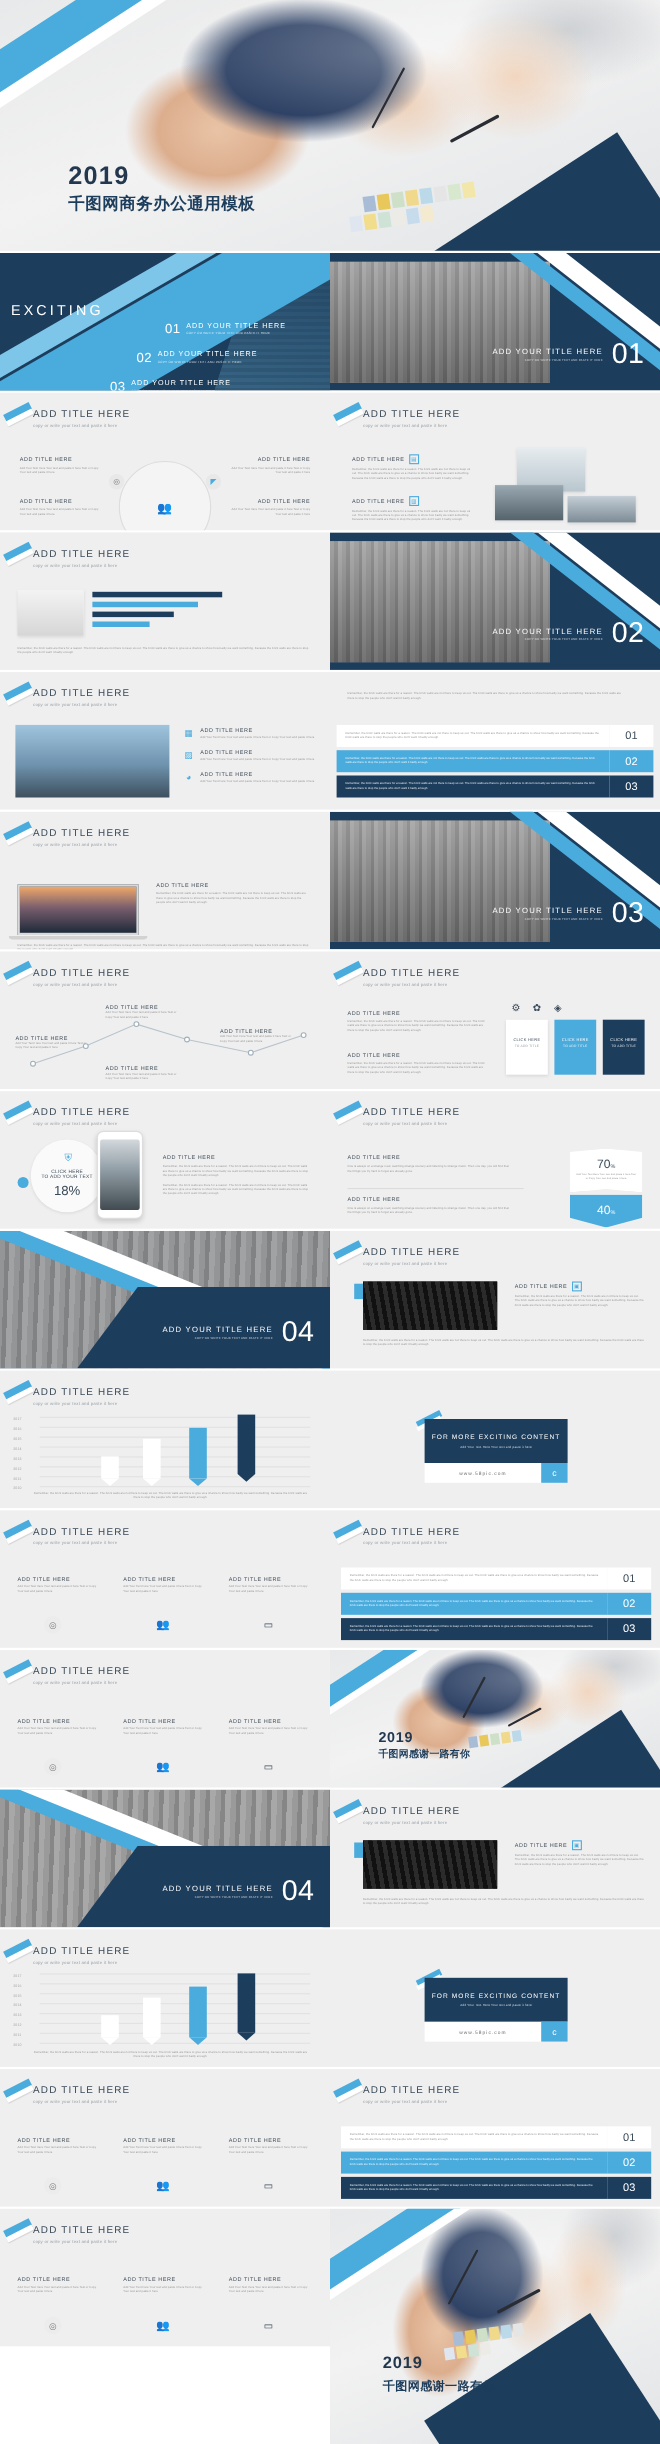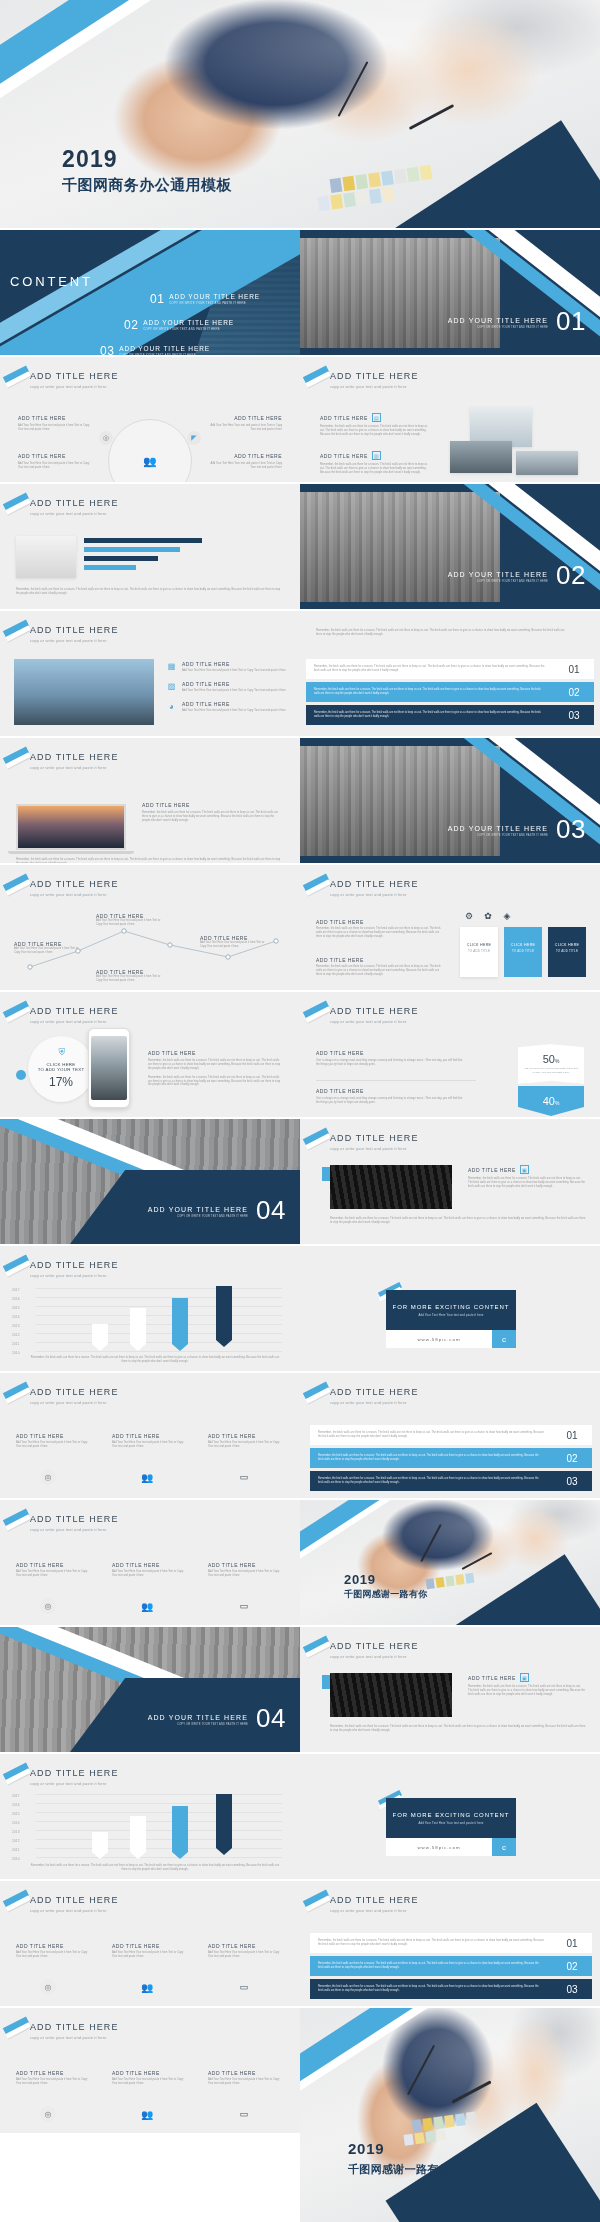--- a/index.html
+++ b/index.html
@@ -188,21 +188,21 @@
 
     <div style="position:absolute;left:62px;top:146px;font-size:23px;letter-spacing:.05em;color:#23384f;font-weight:700;">2019</div>
     <div style="position:absolute;left:62px;top:176px;font-size:15px;letter-spacing:.03em;color:#1d3d5c;font-weight:700;">千图网商务办公通用模板</div>
   </div>
 
   <div class="slide w-half col-l" style="top:230px;height:125px;">
     <div class="contents-bg"></div>
     <div class="contents-photo"></div>
     <div class="contents-band1"></div>
     <div class="contents-band2"></div>
-    <div class="contents-title t-cond">CONTENT</div>
+    <div class="contents-title t-cond">EXCITING</div>
 
     <div class="c-item" style="left:150px;top:62px;">
       <span class="c-num">01</span>
       <span class="c-txt">
         <span class="h" style="display:block">ADD YOUR TITLE HERE</span>
         <span class="s" style="display:block">COPY OR WRITE YOUR TEXT AND PASTE IT HERE</span>
       </span>
     </div>
     <div class="c-item" style="left:124px;top:88px;">
       <span class="c-num">02</span>
@@ -495,21 +495,21 @@
     <div class="sl-head">
       <div class="ttl">ADD TITLE HERE</div>
       <div class="sub">copy or write your text and paste it here</div>
     </div>
     <div class="circ" style="position:absolute;left:28px;top:44px;width:66px;height:66px;background:#fafafa;box-shadow:0 1px 3px rgba(0,0,0,.09);"></div>
     <div class="circ" style="position:absolute;left:16px;top:78px;width:10px;height:10px;background:#4aabdd;"></div>
     <div class="ico" style="position:absolute;left:56px;top:54px;width:12px;height:12px;color:#4aabdd;font-size:9px;">⛨</div>
     <div style="position:absolute;left:30px;top:70px;width:62px;text-align:center;">
       <div style="font-size:4.4px;color:#3a4a58;letter-spacing:.06em;">CLICK HERE</div>
       <div style="font-size:4.4px;color:#3a4a58;letter-spacing:.06em;">TO ADD YOUR TEXT</div>
-      <div style="font-size:12px;color:#3a4a58;margin-top:3px;font-weight:300;">17%</div>
+      <div style="font-size:12px;color:#3a4a58;margin-top:3px;font-weight:300;">18%</div>
     </div>
     <div class="phone" style="position:absolute;left:88px;top:36px;">
         <i class="scr"></i>
       </div>
     <div style="position:absolute;left:148px;top:58px;width:134px;">
       <div class="mini-ttl">ADD TITLE HERE</div>
       <div class="tiny" style="margin-top:3px;">Remember, the brick walls are there for a reason. The brick walls are not there to keep us out. The brick walls are there to give us a chance to show how badly we want something. Because the brick walls are there to stop the people who don't want it badly enough.</div>
       <div class="tiny" style="margin-top:5px;">Remember, the brick walls are there for a reason. The brick walls are not there to keep us out. The brick walls are there to give us a chance to show how badly we want something. Because the brick walls are there to stop the people who don't want it badly enough.</div>
     </div>
   </div>
@@ -529,21 +529,21 @@
       <div class="tiny" style="margin-top:3px;">One is always on a strange road, watching strange scenery and listening to strange music. Then one day, you will find that the things you try hard to forget are already gone.</div>
     </div>
     <div style="position:absolute;left:16px;top:88px;width:160px;height:1px;background:#dcdcdc;"></div>
     <div style="position:absolute;left:16px;top:96px;width:150px;">
       <div class="mini-ttl">ADD TITLE HERE</div>
       <div class="tiny" style="margin-top:3px;">One is always on a strange road, watching strange scenery and listening to strange music. Then one day, you will find that the things you try hard to forget are already gone.</div>
     </div>
 
     <div class="hex whitebg" style="position:absolute;right:16px;top:52px;">
       <div style="font-size:11px;color:#3a4a58;font-weight:300;line-height:1;">
-        <span>50</span><span style="font-size:5px;">%</span>
+        <span>70</span><span style="font-size:5px;">%</span>
       </div>
       <div class="tiny" style="margin-top:2px;text-align:center;padding:0 5px;font-size:2.3px;">Add Your Text Here Your text and paste it here Text or Copy Your text and paste it here</div>
     </div>
     <div class="hex bluebg" style="position:absolute;right:16px;top:94px;height:30px;">
       <div style="font-size:11px;color:#fff;font-weight:300;line-height:1;">
         <span>40</span><span style="font-size:5px;">%</span>
       </div>
     </div>
   </div>
 

